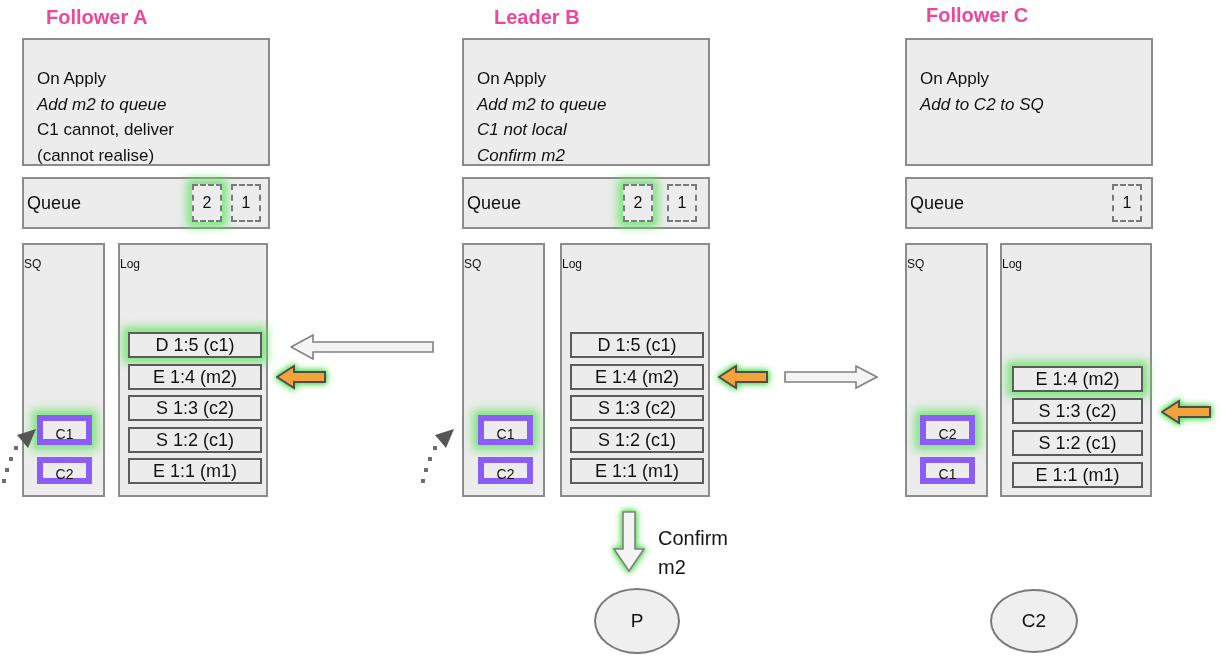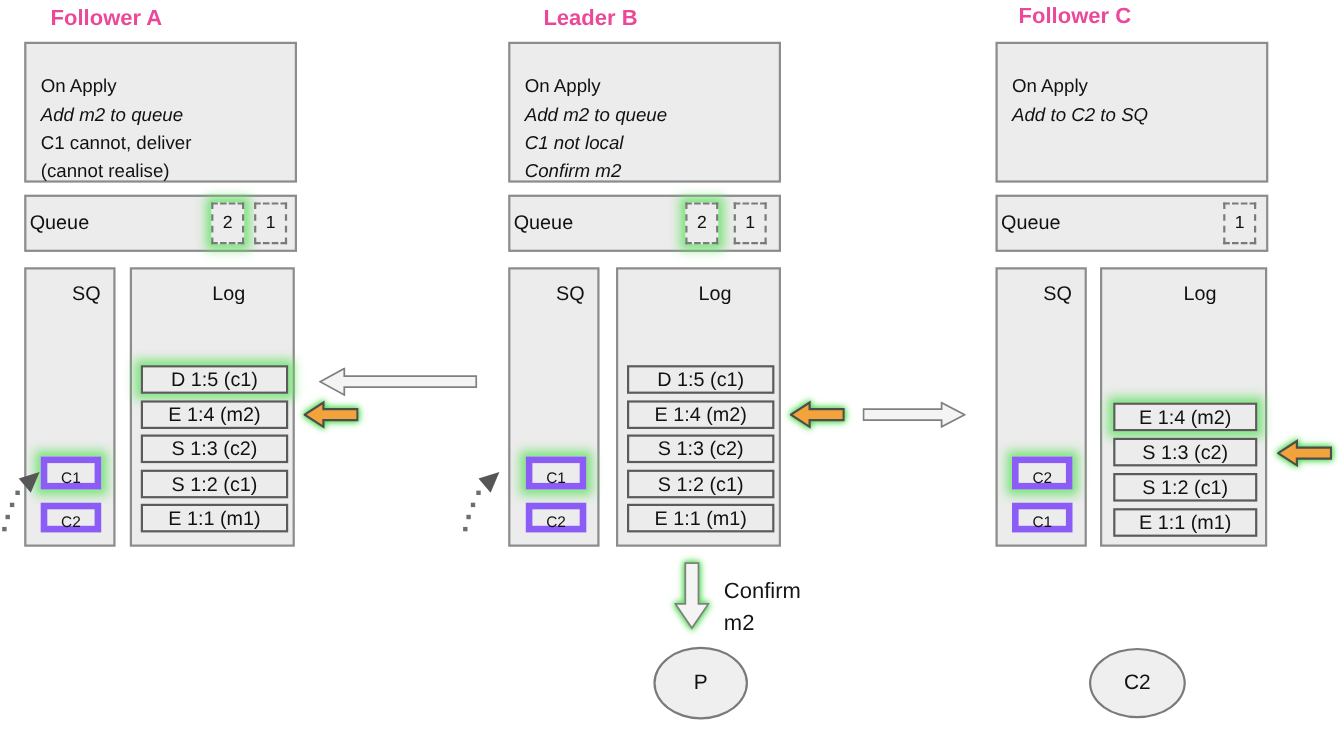--- a/index.html
+++ b/index.html
@@ -7,21 +7,21 @@
          font-family:"Liberation Sans", sans-serif;color:#111;}
   .abs{position:absolute;}
   .title{position:absolute;font-size:20px;font-weight:bold;color:#ec4899;white-space:nowrap;}
   .panel{position:absolute;background:#ececec;border:2px solid #8c8c8c;box-sizing:border-box;}
   .on-apply{padding:26px 13px;font-size:17px;line-height:25.5px;}
   .on-apply .line{white-space:nowrap;}
   .italic{font-style:italic;}
   .queue-label{position:absolute;left:3px;top:50%;transform:translateY(-50%);font-size:18px;}
   .slot{position:absolute;width:30px;height:38px;border:2px dashed #7a7a7a;box-sizing:border-box;
         text-align:center;font-size:16px;line-height:34px;background:#ececec;}
-  .colhdr{position:absolute;left:0;right:0;top:12px;text-align:center;font-size:18px;margin-left:30px;}
+  .colhdr{position:absolute;left:0;right:0;top:12px;font-size:12px;}
   .sq-item{position:absolute;width:55px;border:6px solid #8b5cf6;box-sizing:border-box;background:#ececec;
            text-align:center;font-size:14px;}
   .entry{position:absolute;width:134px;height:26px;border:2px solid #5b5b5b;box-sizing:border-box;
          background:#ececec;text-align:center;font-size:18px;line-height:22px;white-space:nowrap;}
   .glow{box-shadow:0 0 3px 1px #8cee8c, 0 0 9px 5px rgba(97,224,97,0.78);}
   .glow-svg{filter:drop-shadow(0 0 2.5px #5ee05e) drop-shadow(0 0 3px #5ee05e);}
   .ellipse{position:absolute;background:#efefef;border:2px solid #7a7a7a;border-radius:50%;
            box-sizing:border-box;display:flex;align-items:center;justify-content:center;font-size:19px;}
   .confirm{position:absolute;font-size:20px;line-height:29px;color:#141414;}
   svg{display:block;}

